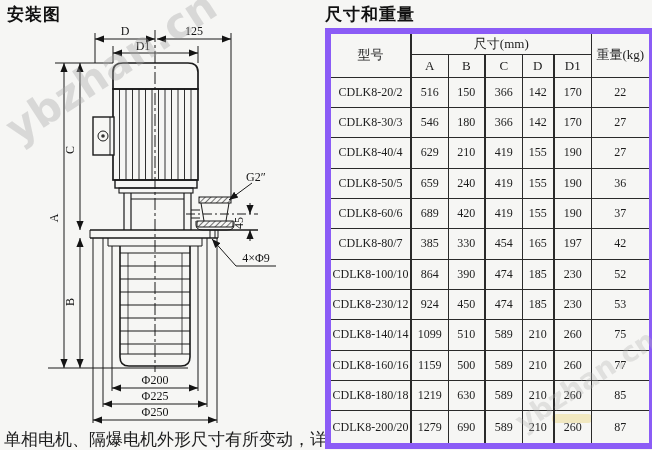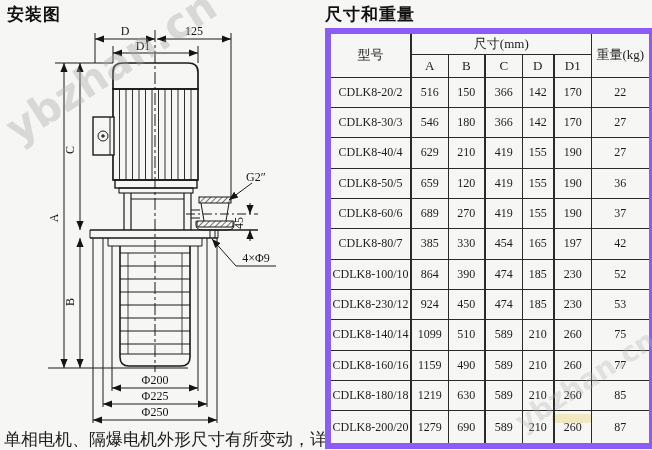--- a/index.html
+++ b/index.html
@@ -237,30 +237,30 @@
         <td class="thickL">629</td>
         <td>210</td>
         <td class="thickL">419</td>
         <td>155</td>
         <td class="thickL">190</td>
         <td>27</td>
       </tr>
         <tr style="">
         <td>CDLK8-50/5</td>
         <td class="thickL">659</td>
-        <td>120</td>
+        <td>240</td>
         <td class="thickL">419</td>
         <td>155</td>
         <td class="thickL">190</td>
         <td>36</td>
       </tr>
         <tr style="">
         <td>CDLK8-60/6</td>
         <td class="thickL">689</td>
-        <td>270</td>
+        <td>420</td>
         <td class="thickL">419</td>
         <td>155</td>
         <td class="thickL">190</td>
         <td>37</td>
       </tr>
         <tr style="">
         <td>CDLK8-80/7</td>
         <td class="thickL">385</td>
         <td>330</td>
         <td class="thickL">454</td>
@@ -291,21 +291,21 @@
         <td class="thickL">1099</td>
         <td>510</td>
         <td class="thickL">589</td>
         <td>210</td>
         <td class="thickL">260</td>
         <td>75</td>
       </tr>
         <tr style="">
         <td>CDLK8-160/16</td>
         <td class="thickL">1159</td>
-        <td>490</td>
+        <td>500</td>
         <td class="thickL">589</td>
         <td>210</td>
         <td class="thickL">260</td>
         <td>77</td>
       </tr>
         <tr style="">
         <td>CDLK8-180/18</td>
         <td class="thickL">1219</td>
         <td>630</td>
         <td class="thickL">589</td>

